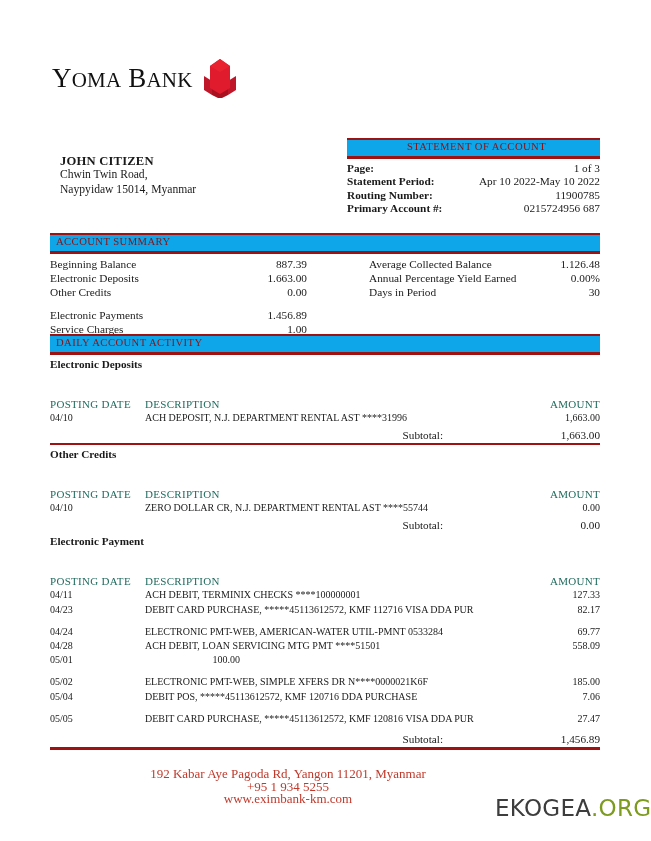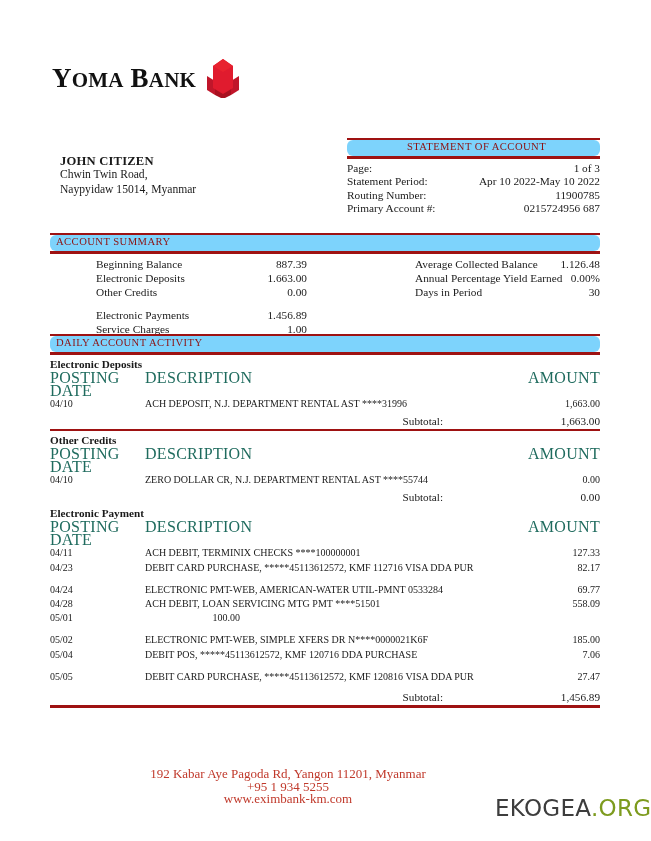--- a/index.html
+++ b/index.html
@@ -9,72 +9,71 @@
     font-family: "Liberation Serif", "DejaVu Serif", serif;
     color: #1a1a1a;
     overflow: hidden;
   }
   .page { position: relative; width: 651px; height: 841px; }
 
   
   .logo-block { position: absolute; left: 52px; top: 58px; display: flex; align-items: center; }
   .logo-text {
     font-family: "Liberation Serif", "DejaVu Serif", serif;
-    font-weight: bold;
+    font-weight: normal;
     font-size: 27px;
     letter-spacing: 0.2px;
     color: #111111;
     white-space: nowrap;
   }
   .logo-text .sm { font-size: 21px; }
   .logo-mark { margin-left: 9px; width: 36px; height: 40px; position: relative; }
 
   
   .cust { position: absolute; left: 60px; top: 154px; line-height: 14.4px; }
   .cust-name { font-weight: bold; font-size: 12.6px; letter-spacing: 0.2px; }
   .cust-line { font-size: 11.6px; }
 
   
   .band { width: 100%; }
   .band .rule-thin { height: 2px; background: #9e1212; }
   .band .rule-thick { height: 3px; background: #9e1212; }
   .band .band-title {
-    background: #7dd3fc;
+    background: #0ea5e9;
     color: #8c1111;
     font-size: 10.6px;
     letter-spacing: 0.45px;
     padding: 1px 0 2px 6px;
     line-height: 12.5px;
-    border-radius: 6px;
   }
   .band .band-title.right { text-align: center; }
 
   
   .soa { position: absolute; left: 347px; top: 138px; width: 253px; }
   .soa-rows { padding-top: 3px; }
   .soa-row { display: flex; justify-content: space-between; font-size: 11.3px; line-height: 13.6px; }
-  .soa-row .k { font-weight: normal; }
+  .soa-row .k { font-weight: bold; }
   .soa-row .v { text-align: right; }
 
   
   .summary { position: absolute; left: 50px; top: 233px; width: 550px; }
   .summary-body { padding-top: 3px; }
   .sum-grid { display: flex; }
   .sum-col { width: 50%; }
   .sum-col.left { padding-right: 18px; }
   .sum-col.right { padding-left: 44px; }
-  .sum-row { display: flex; justify-content: space-between; font-size: 11.3px; line-height: 14.2px; margin-left: 46px; }
+  .sum-row { display: flex; justify-content: space-between; font-size: 11.3px; line-height: 14.2px; }
   .sum-row.spacer { height: 9px; }
   .sum-row .v { text-align: right; }
 
   
   .activity { position: absolute; left: 50px; top: 334px; width: 550px; }
 
   .sect-name { font-size: 11.2px; font-weight: bold; line-height: 14px; padding-top: 2px; }
-  .cols { display: flex; font-size: 16px; color: #1f6b5e; letter-spacing: 0.3px; line-height: 13px; }
+  .cols { display: flex; font-size: 11px; color: #1f6b5e; letter-spacing: 0.3px; line-height: 13px; margin-top: 27px; }
   .txn { display: flex; font-size: 10px; line-height: 14.2px; }
   .txn.gap { margin-top: 8px; }
   .c-date { width: 95px; flex: 0 0 95px; }
   .c-desc { flex: 1 1 auto; }
   .c-amt { width: 95px; flex: 0 0 95px; text-align: right; }
   .subtotal-row { display: flex; font-size: 11.2px; line-height: 14.2px; }
   .subtotal-row .lbl { flex: 1 1 auto; text-align: right; padding-right: 62px; }
   .subtotal-row .val { width: 95px; flex: 0 0 95px; text-align: right; }
   .hr-red { height: 2px; background: #9e1212; margin-top: 1px; }
   .hr-red.thick { height: 3px; }

